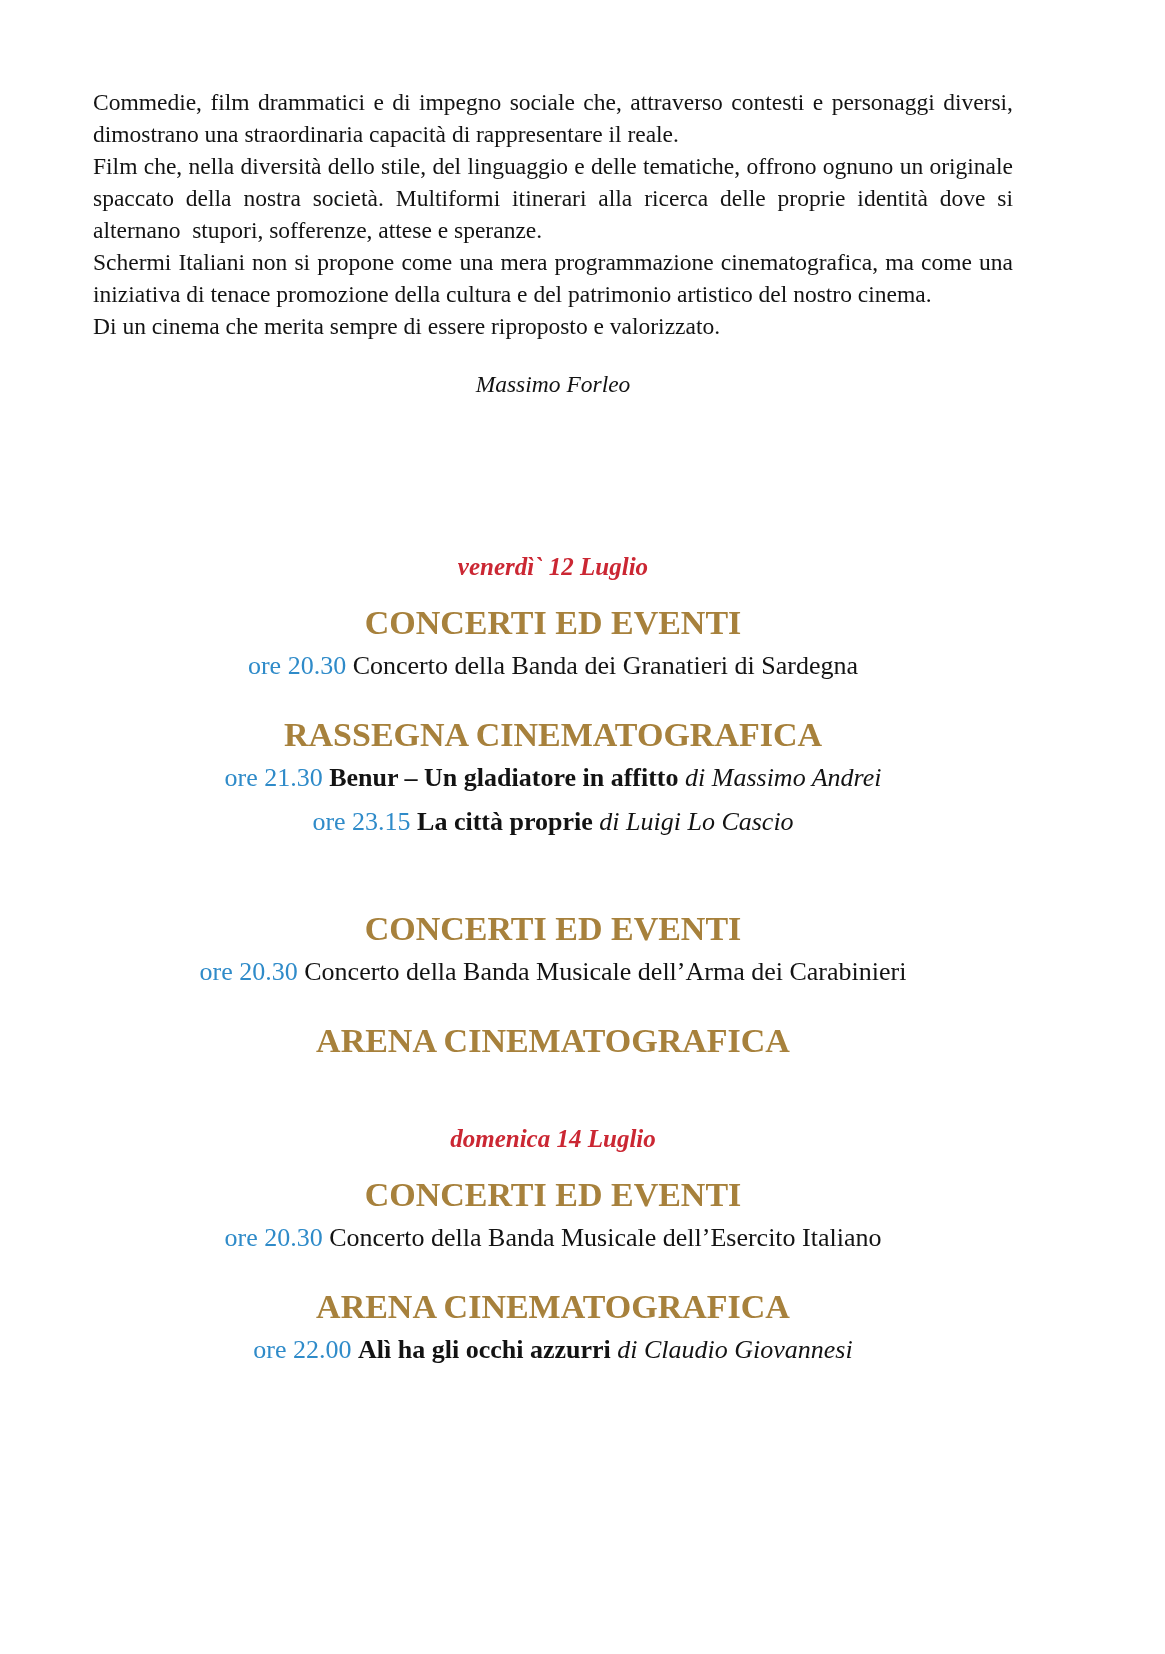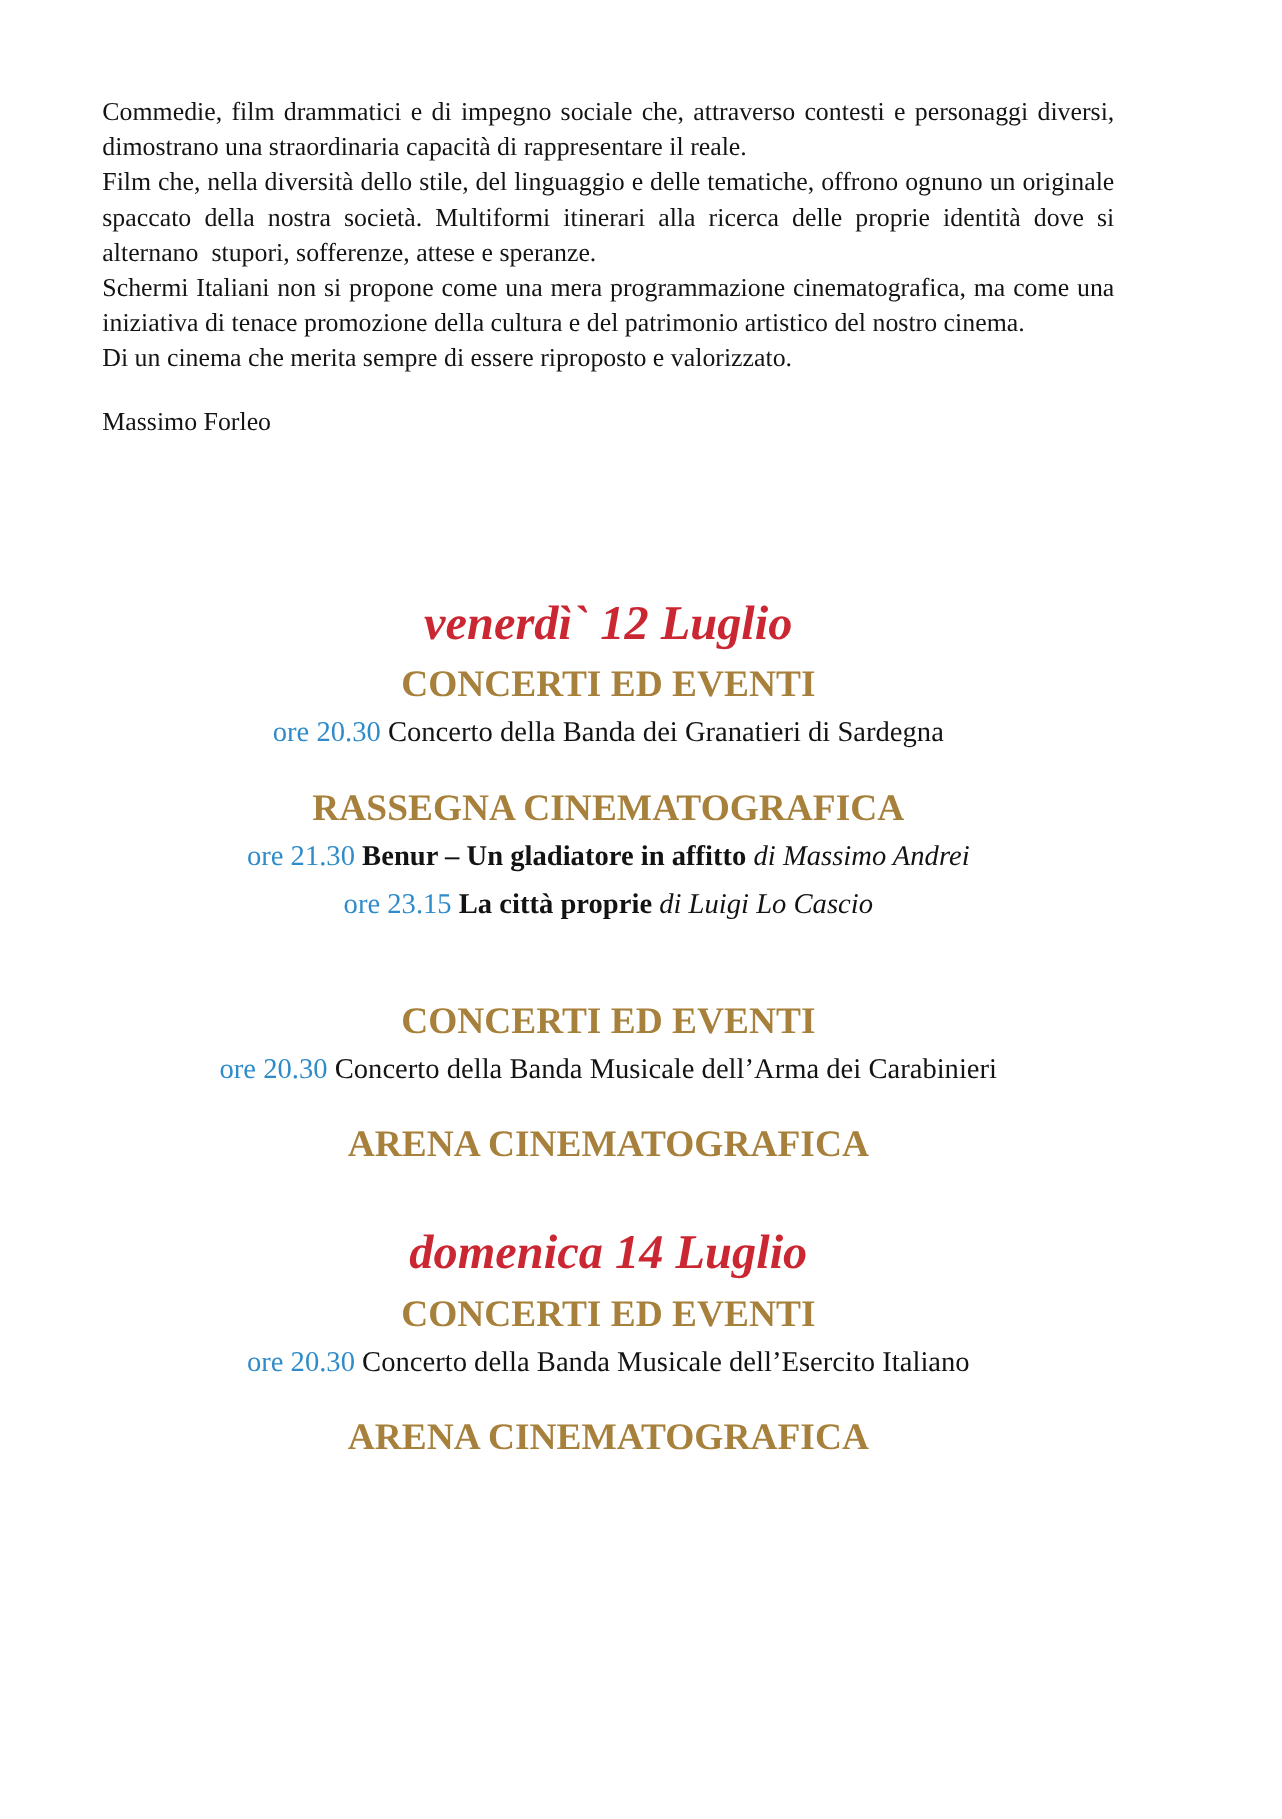--- a/index.html
+++ b/index.html
@@ -21,34 +21,35 @@
 
   
   .intro p {
     margin: 0;
     font-size: 23.5px;
     line-height: 32px;
     text-align: justify;
   }
   .intro .signature {
     margin-top: 26px;
-    text-align: left;
+    text-align: center;
+    font-style: italic;
   }
 
   
   .day {
     text-align: center;
   }
   .day-1 { margin-top: 144px; }
   .day-2 { margin-top: 72px; }
   .day-3 { margin-top: 58px; }
 
   .day-title {
     margin: 0 0 16px 0;
-    font-size: 44px;
+    font-size: 25px;
     line-height: 46px;
     font-weight: bold;
     font-style: italic;
     color: var(--red, #cb2733);
   }
   .evsection { margin: 0; }
   .evsection + .evsection { margin-top: 34px; }
 
   .section-heading {
     margin: 0 0 8px 0;
@@ -111,16 +112,17 @@
   <section class="day day-3">
     <h2 class="day-title">domenica 14 Luglio</h2>
 
     <div class="evsection">
       <h3 class="section-heading">CONCERTI ED EVENTI</h3>
       <p class="event"><span class="time">ore 20.30</span> <span>Concerto della Banda Musicale dell’Esercito Italiano</span></p>
     </div>
 
     <div class="evsection">
       <h3 class="section-heading">ARENA CINEMATOGRAFICA</h3>
+      <p class="event"><span class="time">ore 22.00</span> <span class="film-title">Alì ha gli occhi azzurri</span> <span class="film-director">di Claudio Giovannesi</span></p>
     </div>
   </section>
 
 </div>
 
 </body></html>

